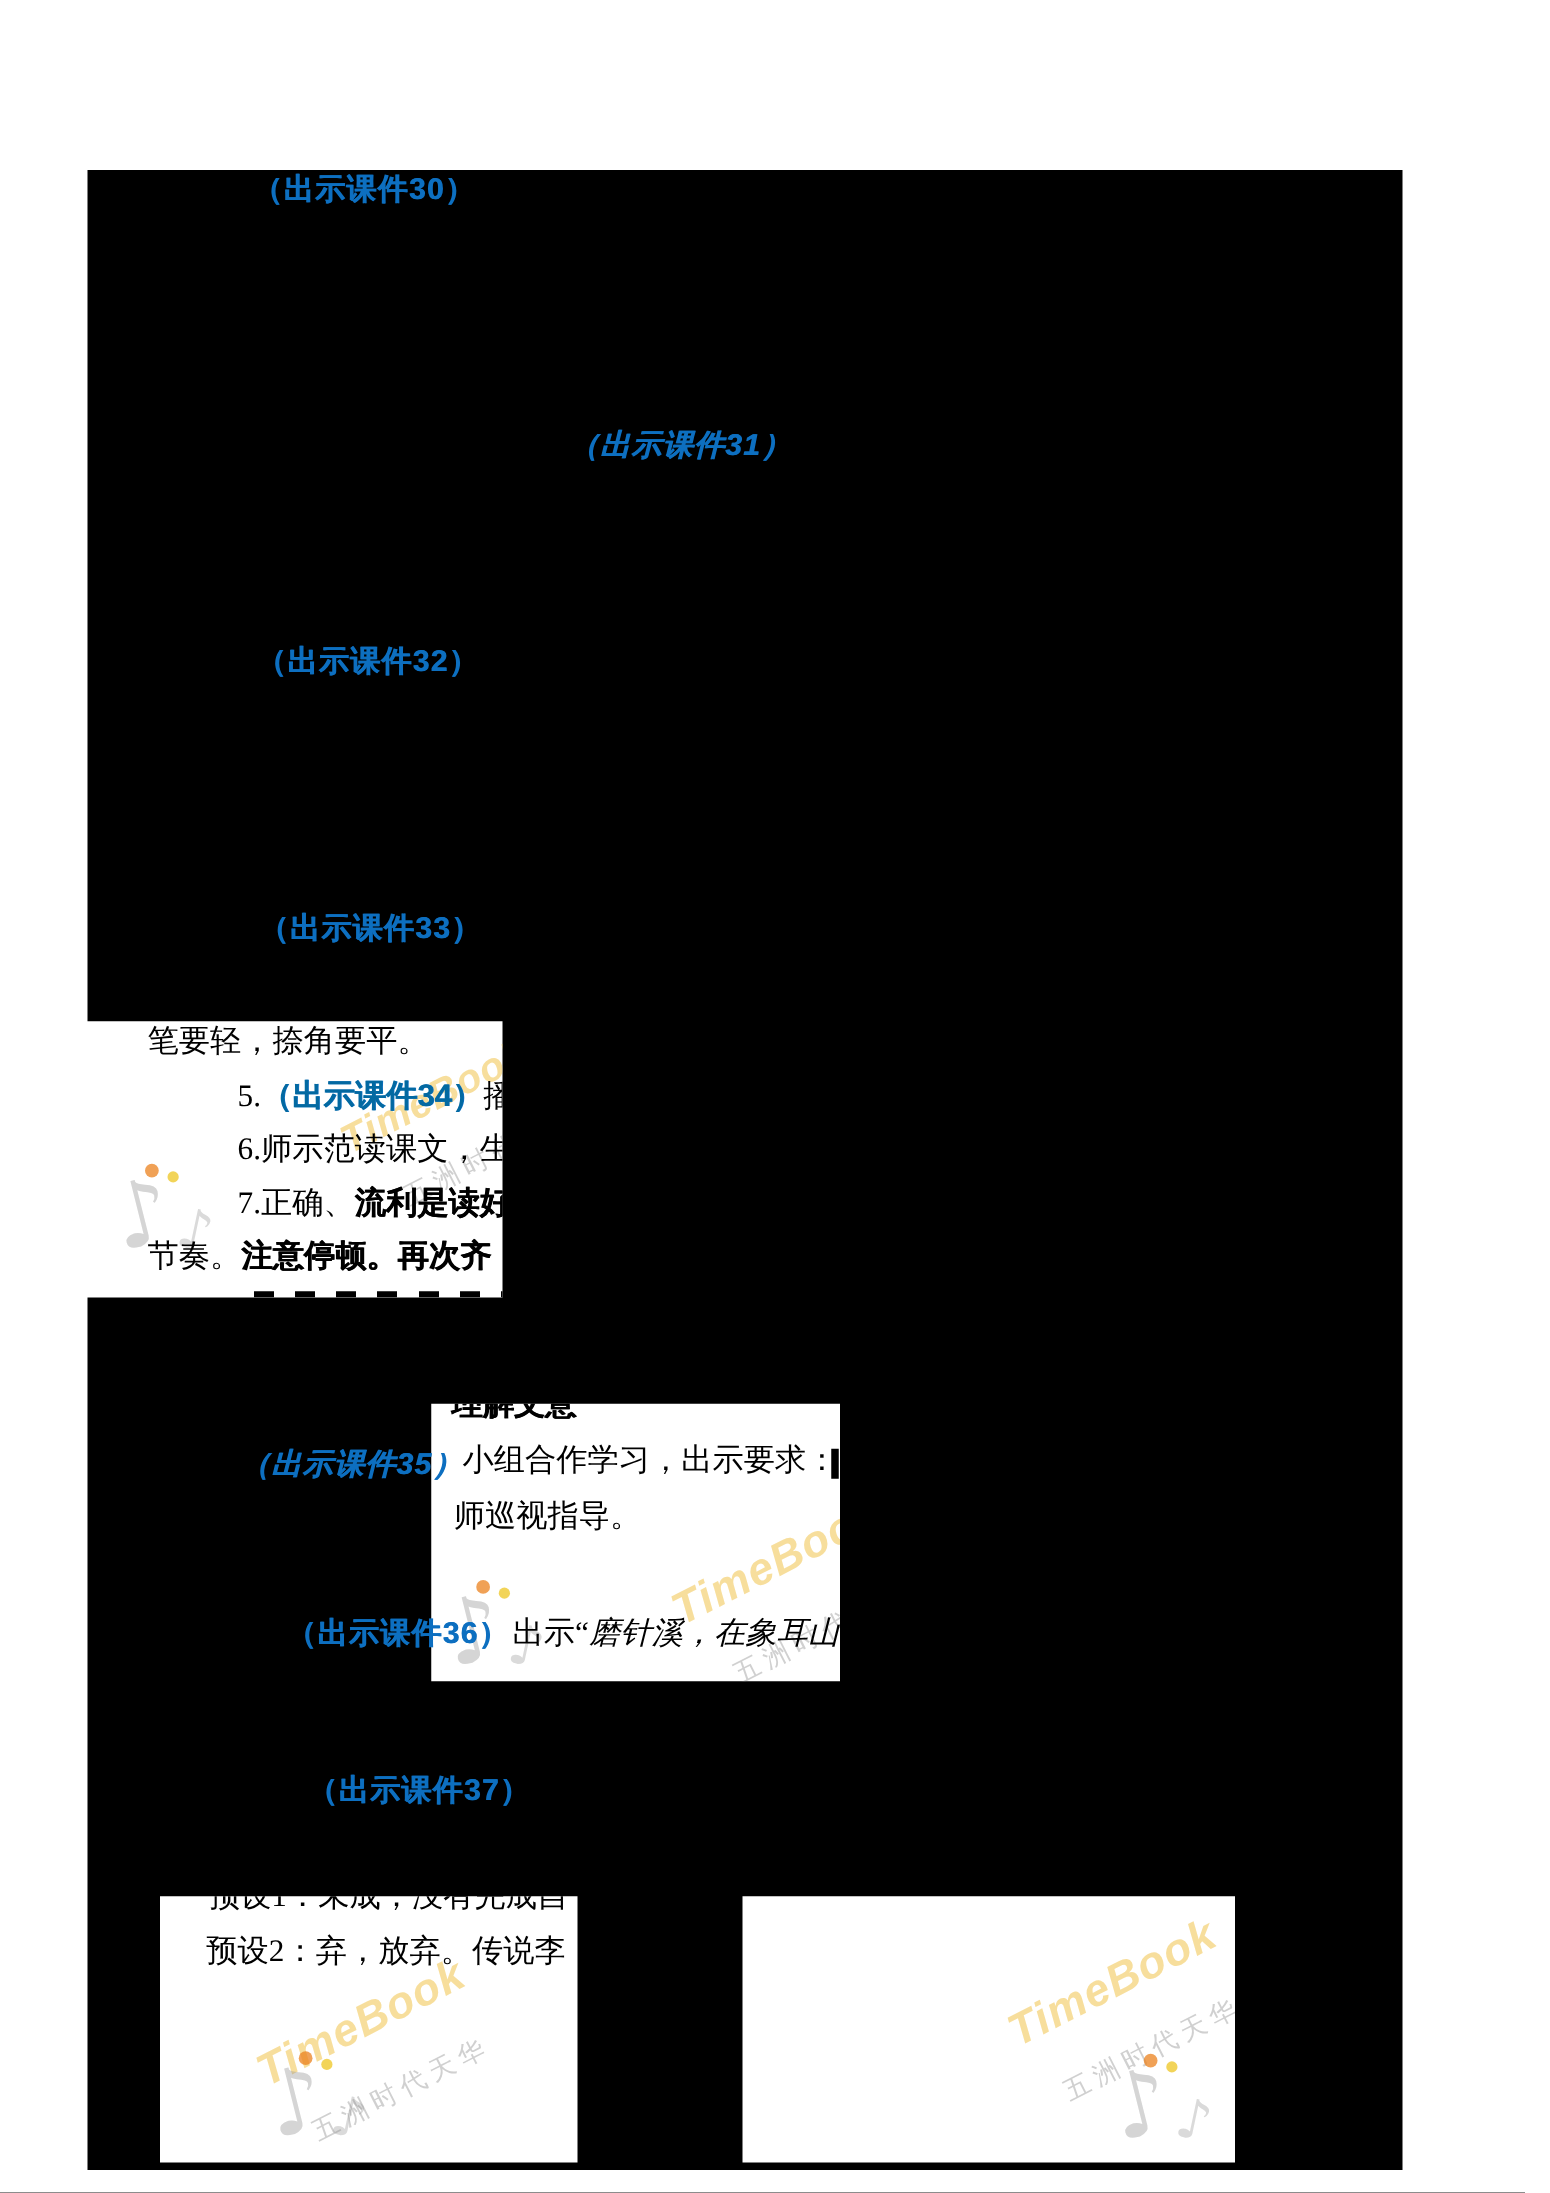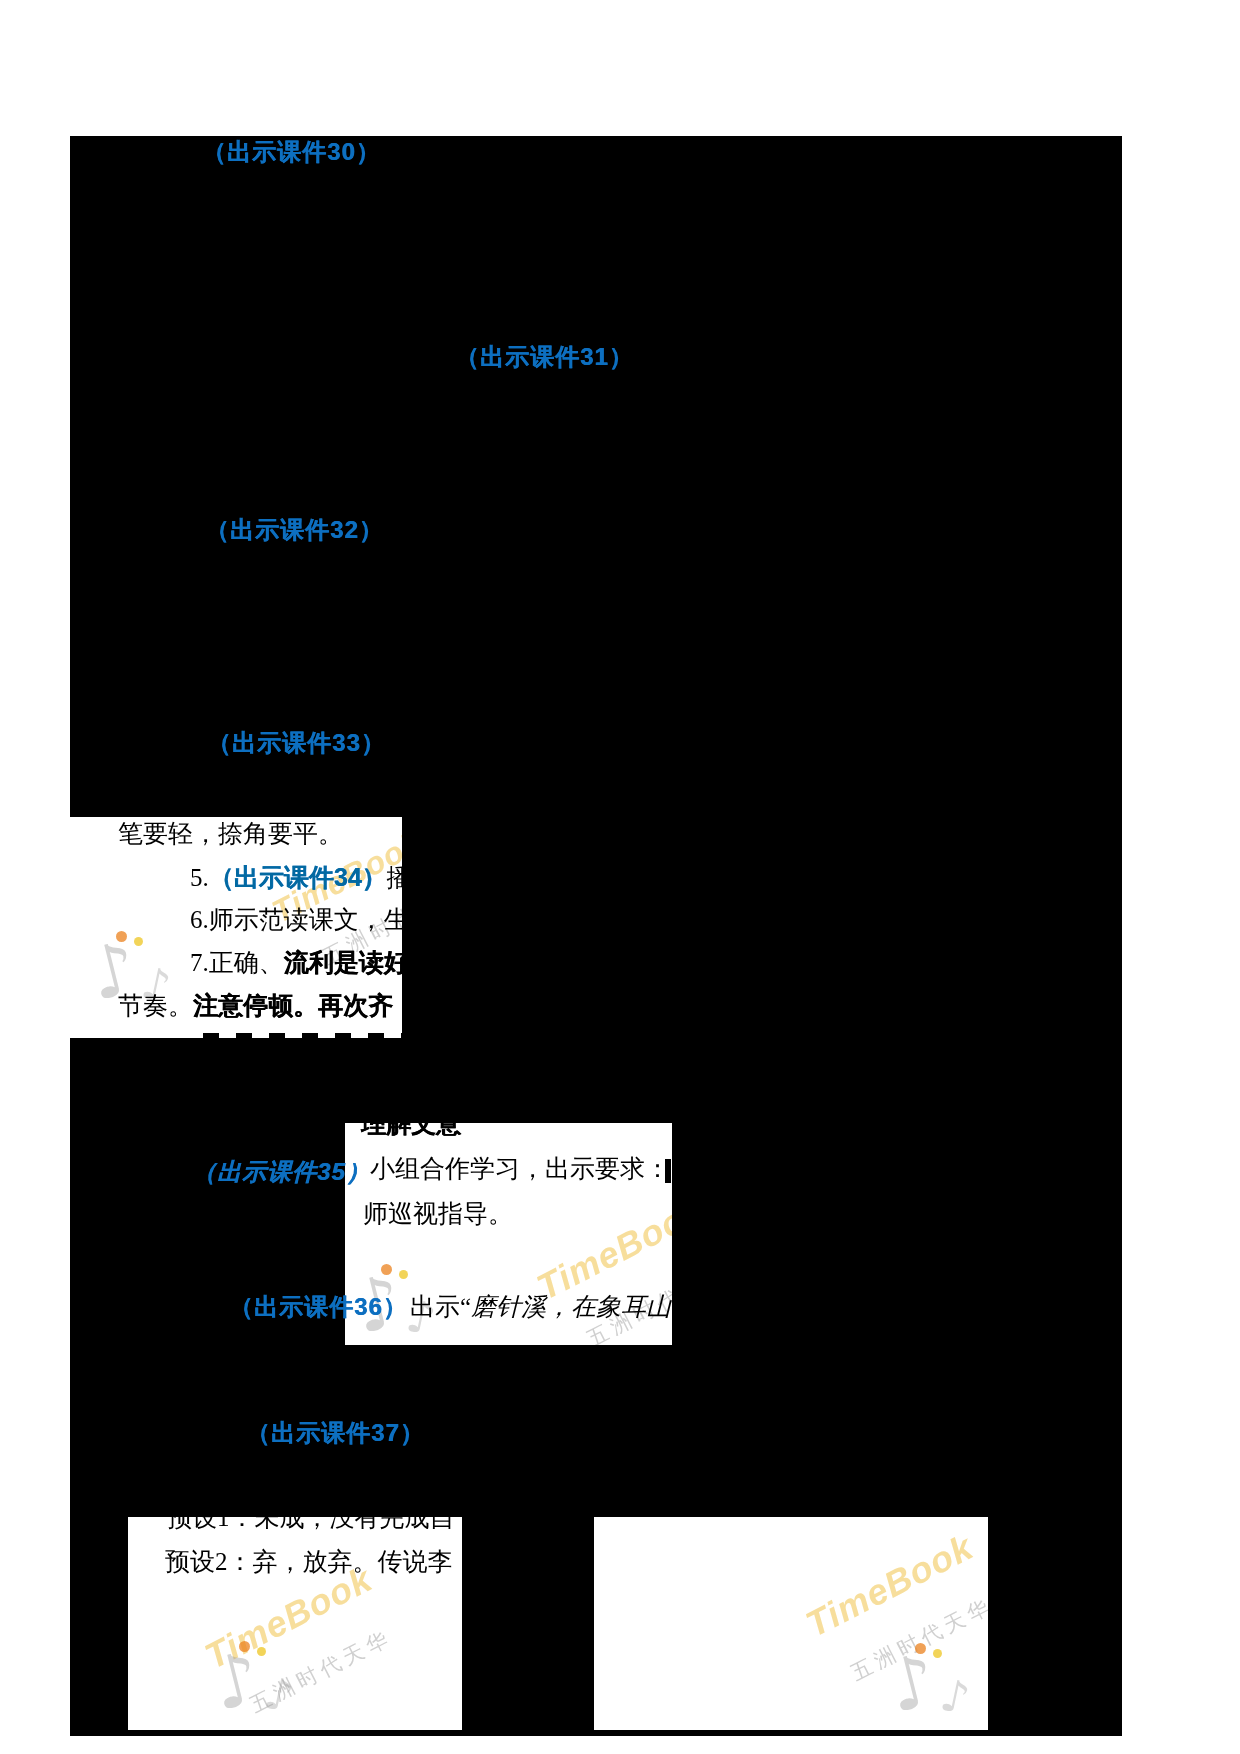--- a/index.html
+++ b/index.html
@@ -68,21 +68,21 @@
   .box-rel{position:relative;width:100%;height:100%;}
 </style>
 </head>
 <body>
 
 <div class="page">
 
   <div class="black-box" style="left:70px;top:136px;width:1052px;height:1600px;"></div>
 
   <div class="callout" style="left:202px;top:140px;">（出示课件30）</div>
-  <div class="callout" style="left:455px;top:345px;">（出示课件31）</div>
+  <div class="callout" style="left:455px;top:345px;font-style:italic;">（出示课件31）</div>
   <div class="callout" style="left:205px;top:518px;">（出示课件32）</div>
   <div class="callout" style="left:207px;top:731px;">（出示课件33）</div>
   <div class="callout" style="left:192px;top:1160px;font-style:italic;">（出示课件35）</div>
   <div class="callout" style="left:229px;top:1295px;">（出示课件36）</div>
   <div class="callout" style="left:246px;top:1421px;">（出示课件37）</div>
 
   <div class="white-box" style="left:66px;top:817px;width:336px;height:221px;">
     <div class="box-rel">
       <div class="wm-brand" style="left:200px;top:42px;font-size:32px;">TimeBook</div>
       <div class="wm-co" style="left:250px;top:92px;">五洲时代天华</div>

